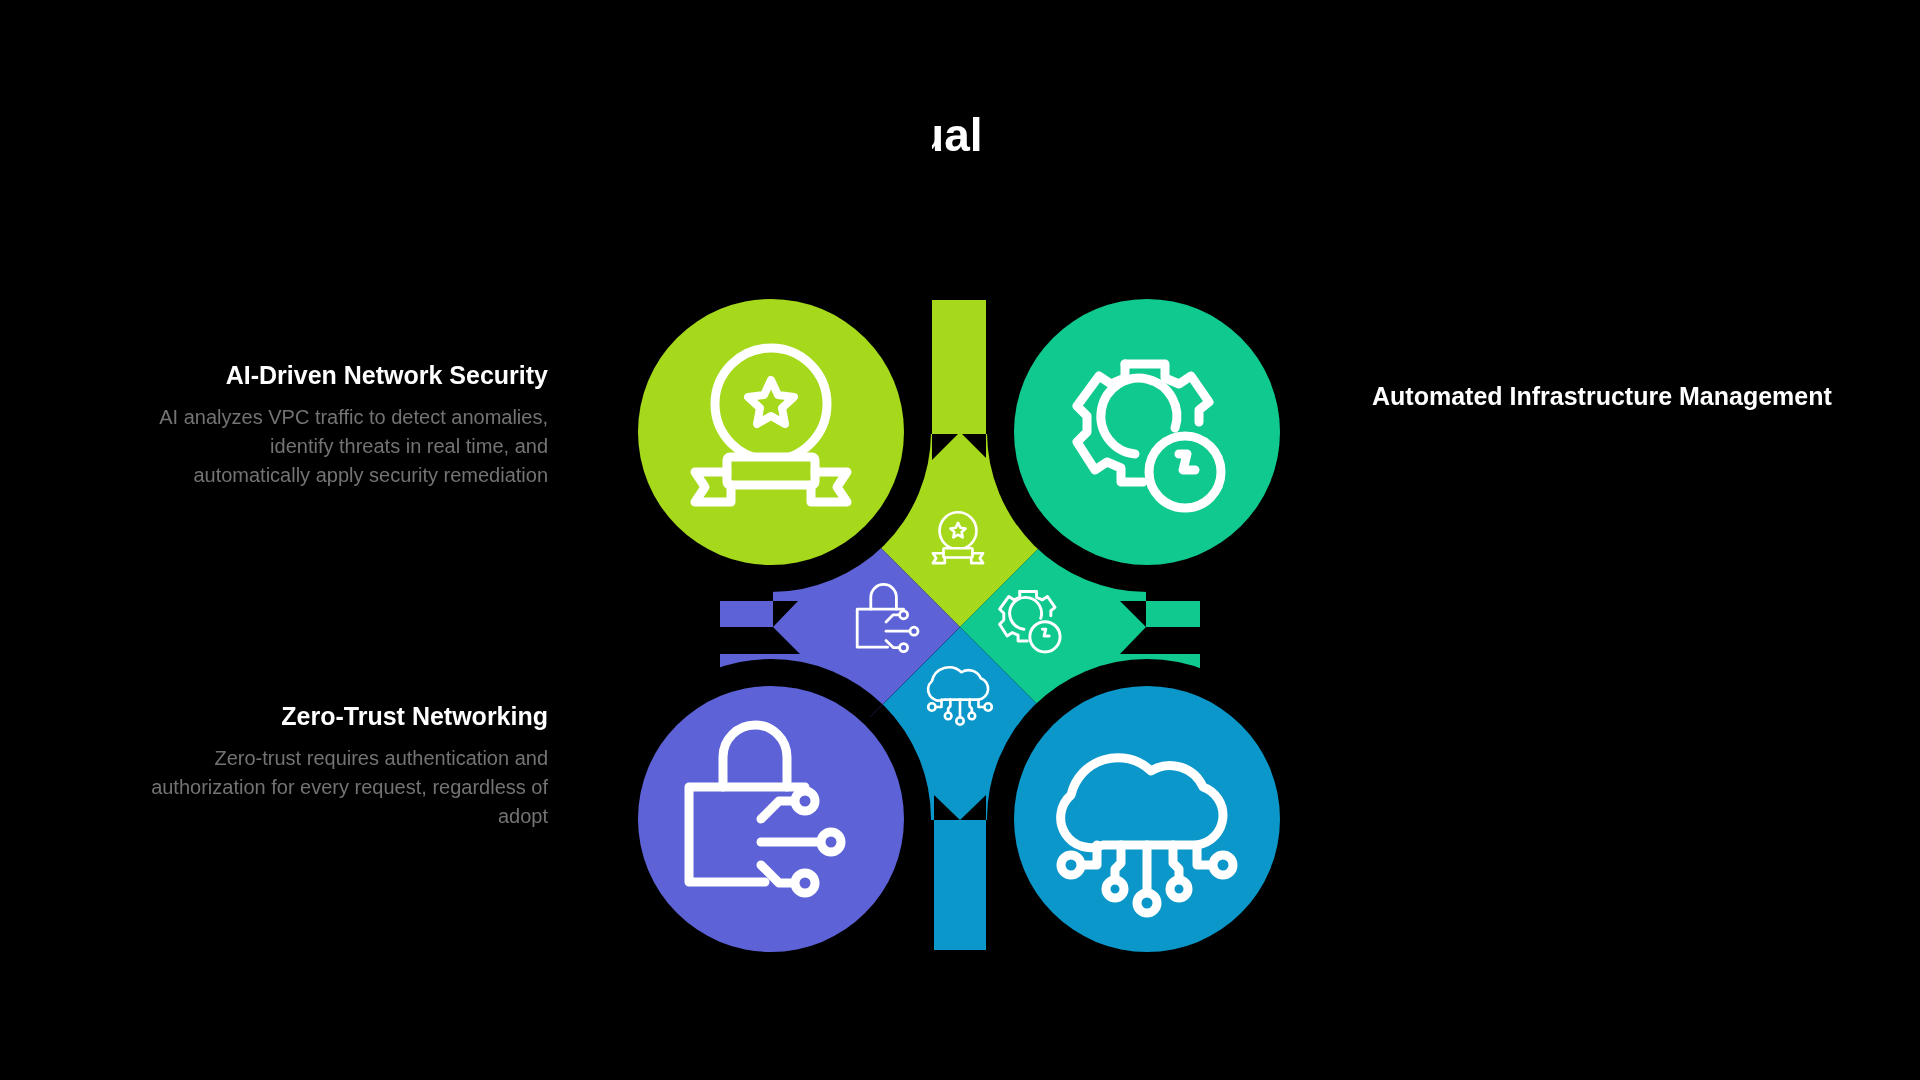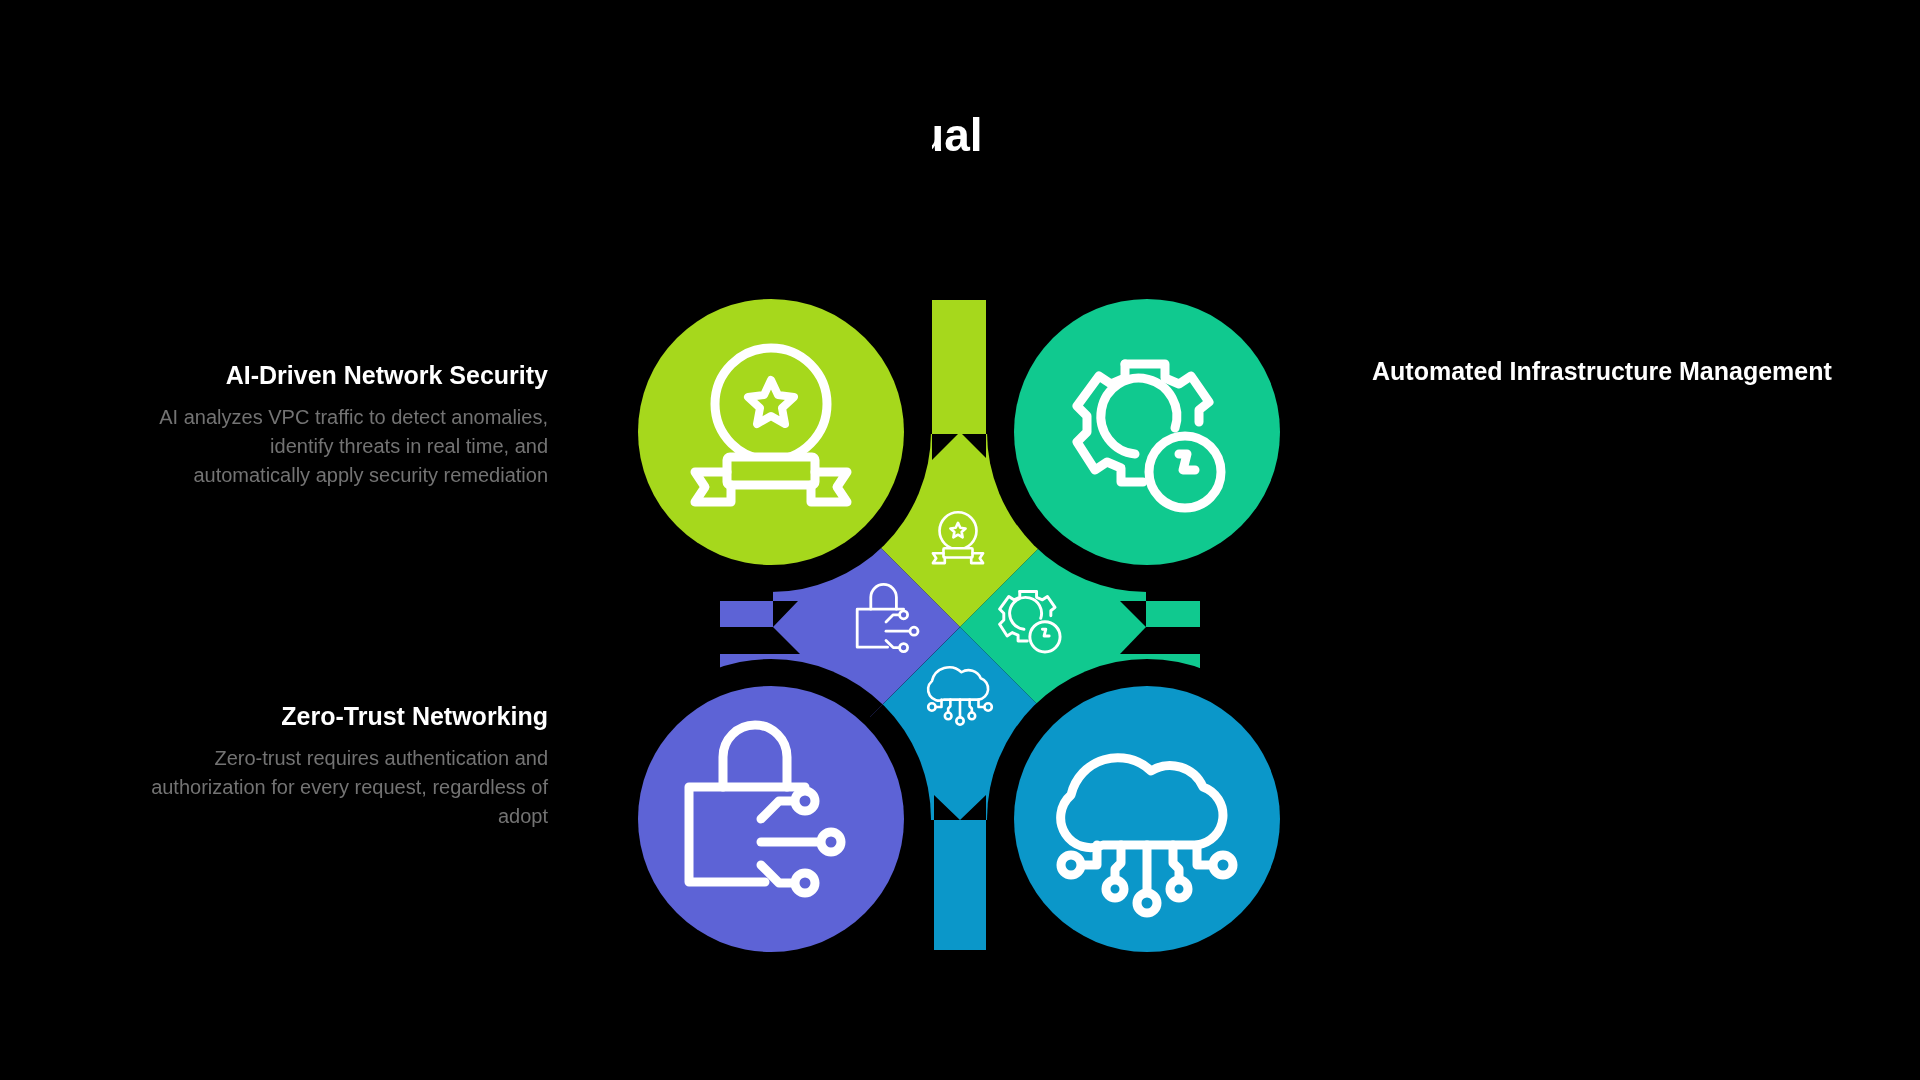--- a/index.html
+++ b/index.html
@@ -11,21 +11,21 @@
 
     .page-title { position: absolute; top: 108px; left: 0; width: 1920px; text-align: center; font-size: 46px; font-weight: bold; color: #fff; font-family: "Liberation Sans", sans-serif; }
 
     .feature { position: absolute; width: 480px; }
     .feature.left { text-align: right; }
     .feature.right { text-align: left; }
     .feature-title { font-size: 25px; font-weight: bold; line-height: 32px; margin-bottom: 12px; font-family: "Liberation Sans", sans-serif; }
     .feature-desc { font-size: 20px; line-height: 29px; color: #737373; font-family: Liberation Sans, sans-serif; }
 
     #f-tl { right: 1372px; top: 359px; }
-    #f-tr { left: 1372px; top: 355px; }
+    #f-tr { left: 1372px; top: 380px; }
     #f-bl { right: 1372px; top: 700px; width: 470px; }
     #f-br { left: 1372px; top: 736px; width: 440px; }
 
     .diagram { position: absolute; left: 0; top: 0; width: 1920px; height: 1080px; pointer-events: none; }
     .diagram svg { position: absolute; left: 0; top: 0; }
   </style>
 </head>
 <body>
 
 <div class="logo">

